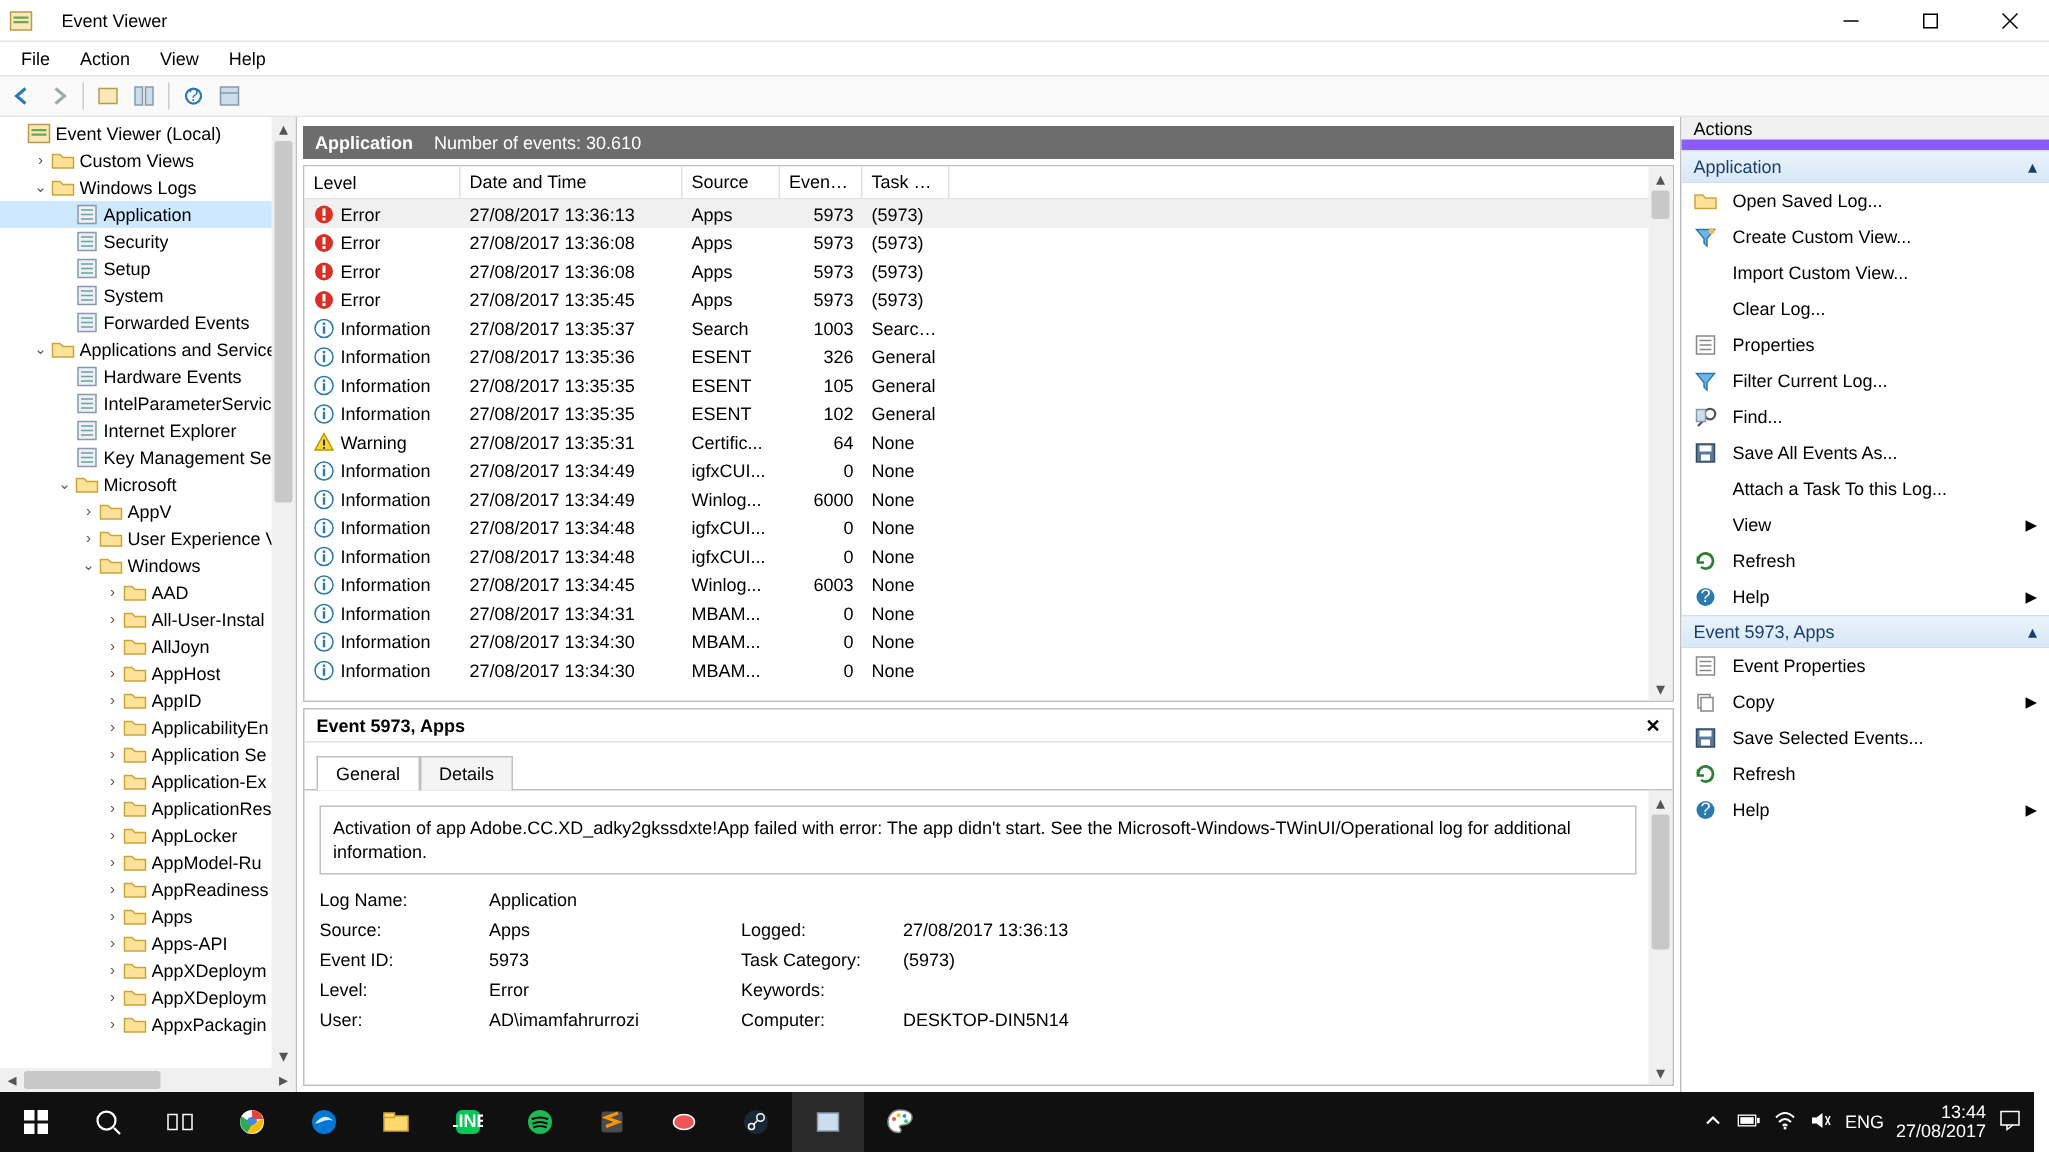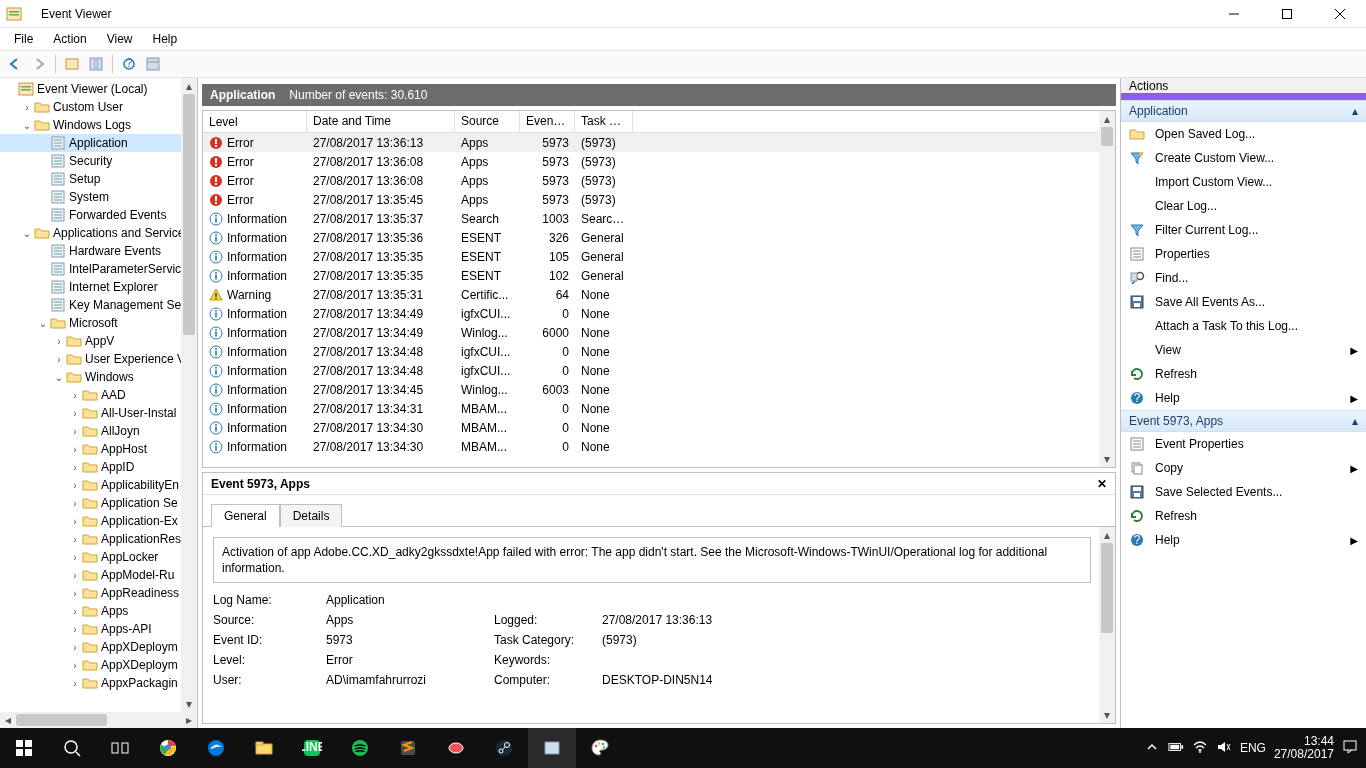--- a/index.html
+++ b/index.html
@@ -70,21 +70,21 @@
 
 #actions-pane { width:246px; border-left:1px solid #bfbfbf; display:flex; flex-direction:column;}
 #actions-pane .hd { background:#f0f0f0; border-bottom:7px solid #8b5cf6; height:22px; display:flex; align-items:center; padding:0 8px; font-weight:400;}
 .action-section-head { background: linear-gradient(#eaf3fb, #d7e8f7); height:22px; display:flex; align-items:center; padding:0 8px; border-top:1px solid #cfdfef; border-bottom:1px solid #cfdfef; color:#1a3e6e; position:relative;}
 .action-section-head .chev { margin-left:auto;}
 .action-item { height:24px; display:flex; align-items:center; padding:0 8px; gap:10px;}
 .action-item .aicon { width:16px; height:16px; display:flex; align-items:center; justify-content:center;}
 .action-item .rchev { margin-left:auto; font-size:10px;}
 
 
-#taskbar { height:40px; background:#101010; color:#fff; position:fixed; left:0; right:0; bottom:0; display:flex; align-items:center;}
+#taskbar { height:40px; background:#101010; color:#fff; position:fixed; left:0; right:10px; bottom:0; display:flex; align-items:center;}
 #taskbar .tb-btn { width:48px; height:40px; display:flex; align-items:center; justify-content:center;}
 #taskbar .tb-btn svg { width:20px; height:20px;}
 #taskbar .apps { display:flex;}
 #taskbar .tray { margin-left:auto; display:flex; align-items:center; gap:8px; padding-right:8px; font-size:11px;}
 #taskbar .tray .stack { line-height:1.1; text-align:right;}
 #taskbar .tray svg { width:16px; height:16px;}
 
 
 #tree-hscroll { height:16px; background:#f0f0f0; display:flex; align-items:center;}
 #tree-hscroll .arr{ width:16px; height:16px; display:flex; align-items:center; justify-content:center; color:#555;}
@@ -187,21 +187,21 @@
             </span>
             <span class="label">Event Viewer (Local)</span>
           </div>
           <div class="tree-row" style="padding-left: 20px;">
             <span class="exp">›</span>
             <span class="ficon">
               <svg viewBox="0 0 16 16">
                 <path d="M1 4 L6 4 L8 6 L15 6 L15 13 L1 13 Z" fill="#ffe29a" stroke="#caa53a"></path>
               </svg>
             </span>
-            <span class="label">Custom User</span>
+            <span class="label">Custom Views</span>
           </div>
           <div class="tree-row" style="padding-left: 20px;">
             <span class="exp">⌄</span>
             <span class="ficon">
               <svg viewBox="0 0 16 16">
                 <path d="M1 4 L6 4 L8 6 L15 6 L15 13 L1 13 Z" fill="#ffe29a" stroke="#caa53a"></path>
               </svg>
             </span>
             <span class="label">Windows Logs</span>
           </div>
@@ -897,35 +897,35 @@
           <span class="aicon"></span>
           <span>Import Custom View...</span>
         </div>
         <div class="action-item">
           <span class="aicon"></span>
           <span>Clear Log...</span>
         </div>
         <div class="action-item">
           <span class="aicon">
             <svg viewBox="0 0 16 16">
-              <path d="M2 3 L14 3 L9 9 L9 14 L7 12 L7 9 Z" fill="#6fb4e3" stroke="#2a7ab0"></path>
-            </svg>
-          </span>
-          <span>Filter Current Log...</span>
-        </div>
-        <div class="action-item">
-          <span class="aicon">
-            <svg viewBox="0 0 16 16">
               <rect x="2" y="2" width="12" height="12" fill="#fff" stroke="#888"></rect>
               <line x1="4" y1="5" x2="12" y2="5" stroke="#888"></line>
               <line x1="4" y1="8" x2="12" y2="8" stroke="#888"></line>
               <line x1="4" y1="11" x2="12" y2="11" stroke="#888"></line>
             </svg>
           </span>
           <span>Properties</span>
+        </div>
+        <div class="action-item">
+          <span class="aicon">
+            <svg viewBox="0 0 16 16">
+              <path d="M2 3 L14 3 L9 9 L9 14 L7 12 L7 9 Z" fill="#6fb4e3" stroke="#2a7ab0"></path>
+            </svg>
+          </span>
+          <span>Filter Current Log...</span>
         </div>
         <div class="action-item">
           <span class="aicon">
             <svg viewBox="0 0 16 16">
               <circle cx="11" cy="6" r="3.5" fill="none" stroke="#555" stroke-width="1.5"></circle>
               <line x1="8" y1="9" x2="3" y2="14" stroke="#555" stroke-width="1.5"></line>
               <rect x="2" y="3" width="6" height="8" fill="#cde" stroke="#89a"></rect>
             </svg>
           </span>
           <span>Find...</span>

